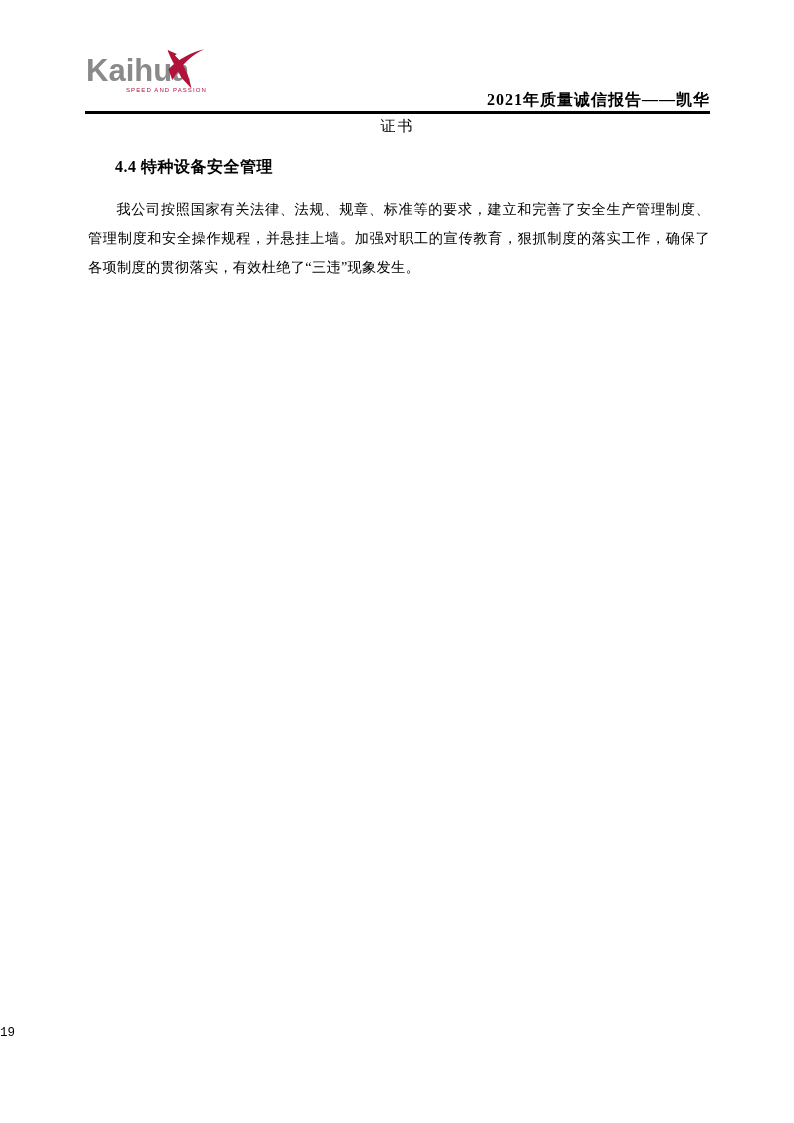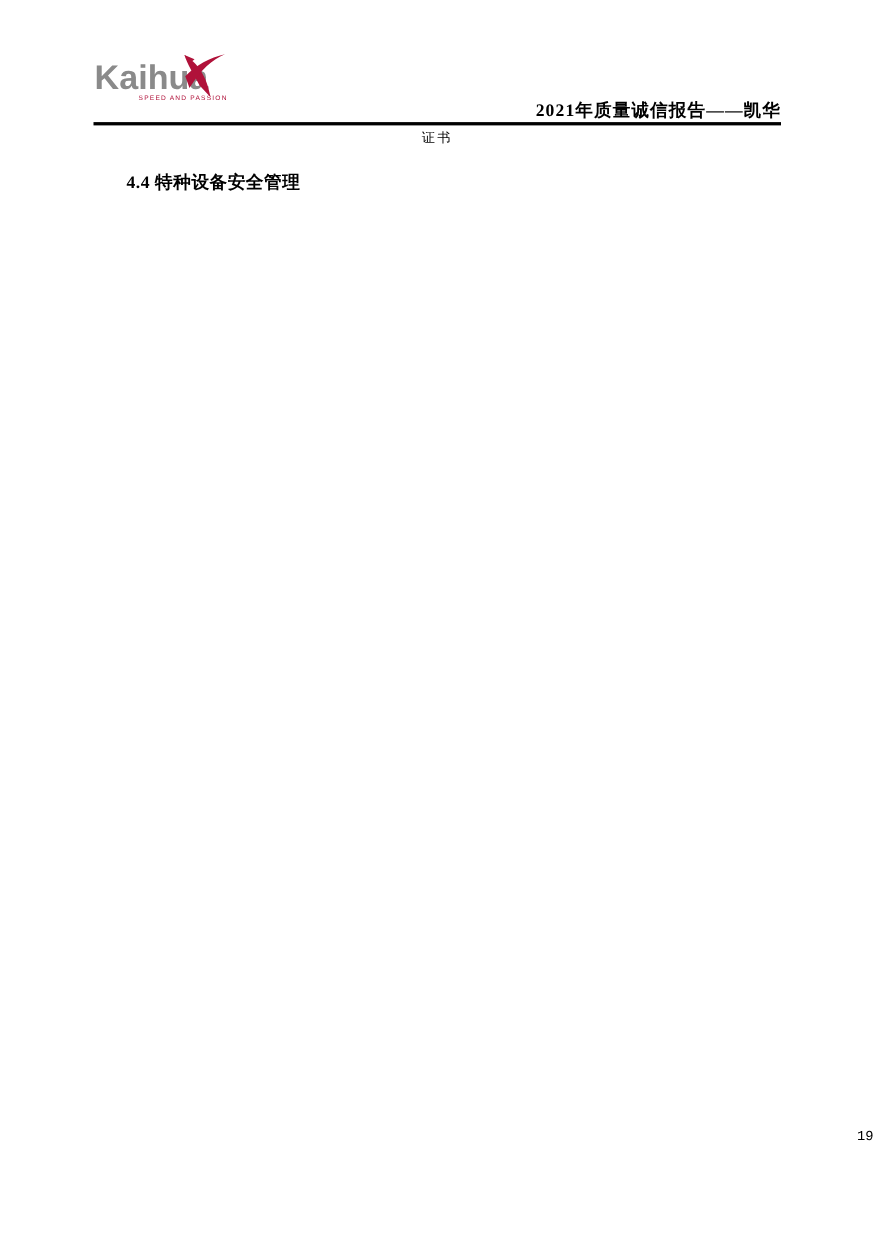--- a/index.html
+++ b/index.html
@@ -66,21 +66,21 @@
     height: 3px;
     background: #000000;
   }
 
   .doc-subtitle {
     position: absolute;
     left: 85px;
     top: 117px;
     width: 625px;
     text-align: center;
-    font-size: 12px;
+    font-size: 15px;
     letter-spacing: 2px;
   }
 
   
   .content {
     position: absolute;
     left: 88px;
     top: 156px;
     width: 622px;
   }
@@ -100,21 +100,21 @@
     margin-bottom: 7px;
     letter-spacing: 0.3px;
   }
 
   
   .page-footer {
     position: absolute;
     left: 0;
     top: 1026px;
     width: 100%;
-    text-align: right;
+    text-align: left;
     font-size: 12.5px;
     font-family: "Liberation Mono", "DejaVu Sans Mono", monospace;
   }
 </style>
 </head>
 <body>
 
 <div class="page">
 
   <header>
@@ -131,20 +131,21 @@
     <div class="report-title">2021年质量诚信报告——凯华</div>
 
     <div class="header-rule"></div>
 
     <div class="doc-subtitle">证书</div>
   </header>
 
   <main class="content">
     <h2 class="section-heading">4.4 特种设备安全管理</h2>
 
+    <p class="body-para">我公司按照国家有关法律、法规、规章、标准等的要求，建立和完善了安全生产管理制度、管理制度和安全操作规程，并悬挂上墙。加强对职工的宣传教育，狠抓制度的落实工作，确保了各项制度的贯彻落实，有效杜绝了“三违”现象发生。</p>
 
   </main>
 
   <footer class="page-footer">
     <span>19</span>
   </footer>
 
 </div>
 
 </body></html>

